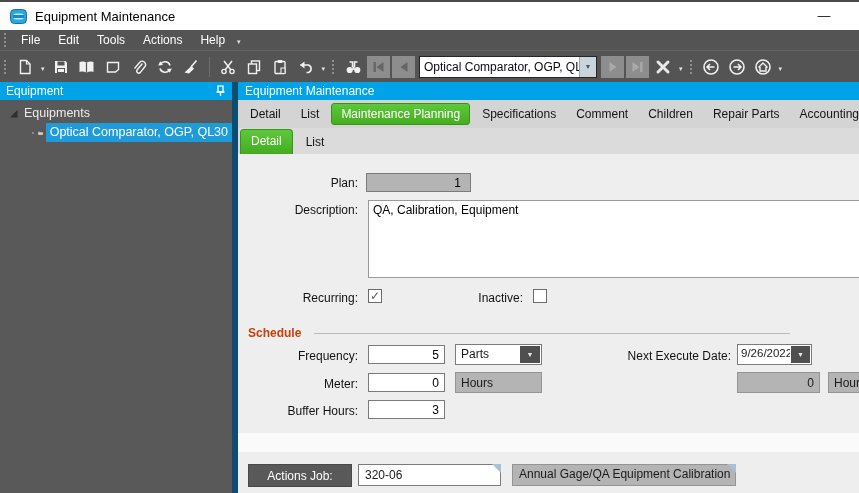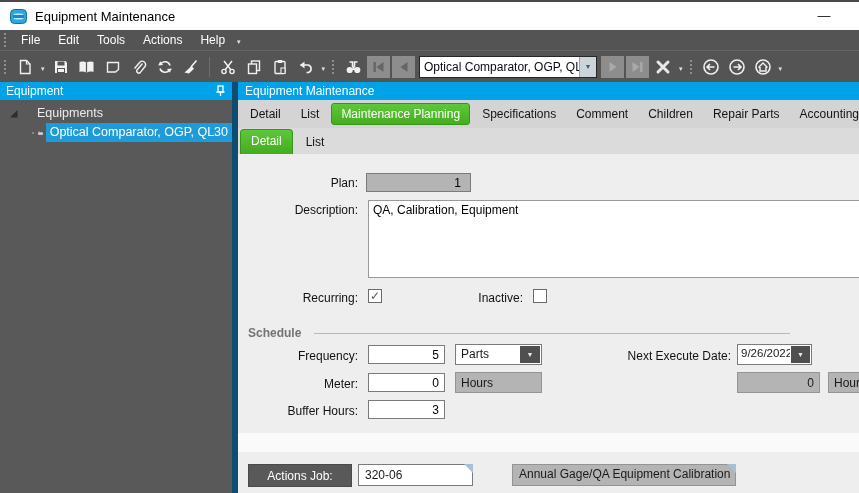--- a/index.html
+++ b/index.html
@@ -31,21 +31,21 @@
   .tcombo { width:178px; height:22px; background:#fff; border:1px solid #262626; display:flex; margin:0 3px; }
   .tcombo-text { flex:1; font-size:12px; padding:3px 0 0 4px; color:#0a0a14; white-space:nowrap; overflow:hidden; }
   .tcombo-btn { width:17px; background:#ccd4db; border-left:1px solid #9aa4ad; display:flex;
                 align-items:center; justify-content:center; font-size:7px; color:#3c5a77; }
 
   
   .sidebar { position:absolute; top:82px; left:0; width:232px; bottom:0; background:#595959; }
   .panel-header { height:18px; background:#00A3E8; color:#fff; font-size:12px;
                   display:flex; align-items:center; padding:0 6px; }
   .pin { margin-left:auto; display:flex; }
-  .tree-root { display:flex; align-items:center; gap:18px; margin:6px 0 3px 8px;
+  .tree-root { display:flex; align-items:center; gap:5px; margin:6px 0 3px 8px;
                color:#ececec; font-size:12.5px; }
   .tree-child { display:flex; align-items:center; gap:3px; margin-left:32px; }
   .tree-child-label { background:#1E9CD9; color:#fff; font-size:12.5px; padding:2px 4px 3px 4px; white-space:nowrap; }
 
   .splitter { position:absolute; top:82px; left:232px; width:6px; bottom:0; background:#0E4D70; }
 
   .main { position:absolute; top:82px; left:238px; right:0; bottom:0; background:#EFEEEE; overflow:hidden; }
   .main-header { height:18px; background:#00A3E8; color:#fff; font-size:12px;
                  display:flex; align-items:center; padding:0 7px; }
 
@@ -75,21 +75,21 @@
   .plan-input { left:128px; top:19px; width:105px; height:19px; border:1px solid #8f8f8f;
                 background:#B4B4B4; text-align:right; padding-right:9px; font-size:12px; }
   .desc-area { position:absolute; left:130px; top:46px; width:500px; height:78px; resize:none;
                border:1px solid #9a9a9a; background:#fff; font-size:12px; padding:2px 4px;
                font-family:"Liberation Sans",sans-serif; }
 
   .checkbox { position:absolute; width:14px; height:14px; background:#fff; border:1px solid #6b6b6b;
               display:flex; align-items:center; justify-content:center;
               font-size:12px; color:#5a5a5a; line-height:12px; }
 
-  .group-title { position:absolute; left:10px; top:172px; font-size:12px; font-weight:bold; color:#737373; }
+  .group-title { position:absolute; left:10px; top:172px; font-size:12px; font-weight:bold; color:#c2410c; }
   .group-line { position:absolute; left:76px; top:179px; width:476px; height:1px; background:#B9B9B9; }
 
   .combo { position:absolute; display:flex; background:#fff; border:1px solid #7b7b7b; }
   .combo-txt { flex:1; font-size:12px; padding:2px 0 0 5px; color:#1a1a1a; white-space:nowrap; overflow:hidden; }
   .combo-btn { width:20px; margin:1px; background:#4F4F4F; display:flex; align-items:center;
                justify-content:center; font-size:7px; color:#e8e8e8; }
 
   .unit-fld { position:absolute; height:21px; font-size:12px; padding:3px 5px; }
 
   .gap-band { position:absolute; left:0; top:279px; width:100%; height:19px; background:#FAFAFA; }
@@ -380,21 +380,21 @@
 
     <span class="lbl" style="left:20px; top:250px;">Buffer Hours:</span>
     <input class="fld num" style="left: 130px; top: 246px; width: 77px;" value="3">
 
     <div class="gap-band"></div>
 
     <span class="tpl-btn">
       <span>Actions Job:</span>
     </span>
 
-    <span class="fold-wrap" style="left:120px; top:310px; width:115px;">
+    <span class="fold-wrap" style="left:120px; top:310px; width:143px;">
       <input class="white-fld" style="border: 1px solid rgb(123, 123, 123);" value="320-06">
       <span class="fold"></span>
     </span>
 
     <span class="fold-wrap" style="left:274px; top:310px; width:224px;">
       <span class="ro gray-fld" style="display:block; white-space:nowrap; overflow:hidden;">Annual Gage/QA Equipment Calibration</span>
       <span class="fold"></span>
     </span>
 
   </div>

